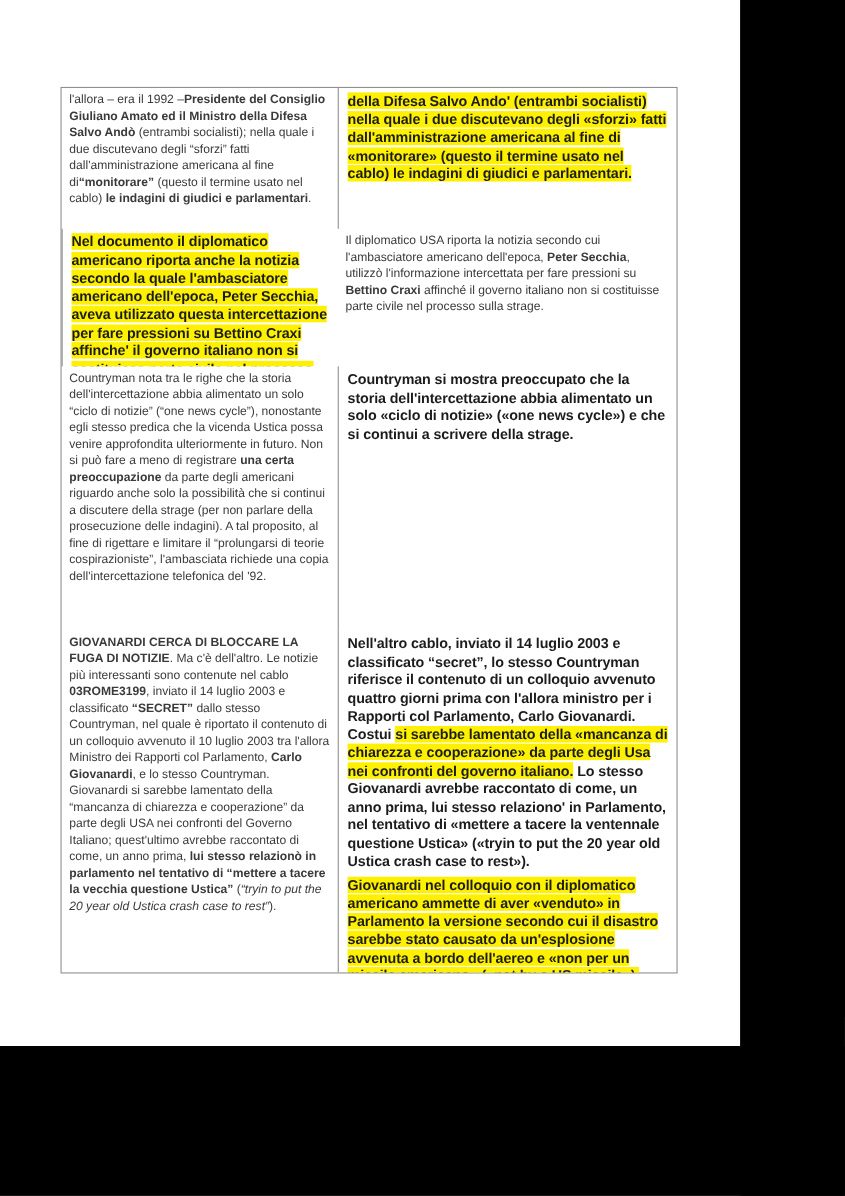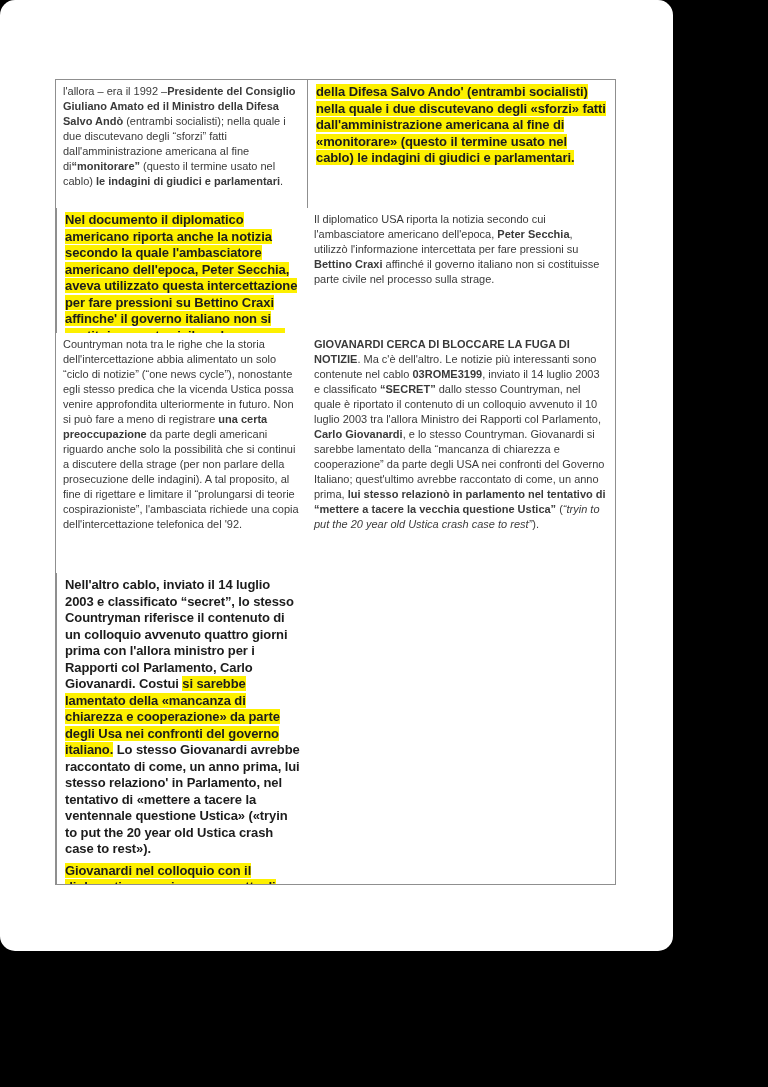--- a/index.html
+++ b/index.html
@@ -4,21 +4,20 @@
 <style>
   html,body{margin:0;padding:0;}
   body{
     width:768px;height:1087px;position:relative;overflow:hidden;
     background:var(--outside-background,#000);
     font-family:"Liberation Sans",sans-serif;
   }
   .page{
     position:absolute;left:0;top:0;width:673px;height:951px;
     background:var(--page-background,#fff);
-    border-radius:15px;
   }
   .doc-table{
     position:absolute;left:55px;top:79px;width:559px;height:804px;
     border:1px solid var(--table-border,#8f8f8f);
     display:grid;
     grid-template-columns:251px 1fr;
     grid-template-rows:128px 125px 240px 1fr;
     background:var(--page-background,#fff);
   }
   .cell{overflow:hidden;padding:4px 7px 0 7px;}
@@ -55,20 +54,23 @@
     <div class="cell right">
       <p class="para"><span class="h">Nel documento il diplomatico americano riporta anche la notizia secondo la quale l'ambasciatore americano dell'epoca, Peter Secchia, aveva utilizzato questa intercettazione per fare pressioni su Bettino Craxi affinche' il governo italiano non si costituisse parte civile nel processo per la strage.</span></p>
     </div>
     <div class="cell left">
       <p class="para"><span>Il diplomatico USA riporta la notizia secondo cui l'ambasciatore americano dell'epoca, </span><span class="b">Peter Secchia</span><span>, utilizzò l'informazione intercettata per fare pressioni su </span><span class="b">Bettino Craxi</span><span> affinché il governo italiano non si costituisse parte civile nel processo sulla strage.</span></p>
     </div>
 
     <div class="cell left">
       <p class="para"><span>Countryman nota tra le righe che la storia dell'intercettazione abbia alimentato un solo “ciclo di notizie” (“one news cycle”), nonostante egli stesso predica che la vicenda Ustica possa venire approfondita ulteriormente in futuro. Non si può fare a meno di registrare </span><span class="b">una certa preoccupazione</span><span> da parte degli americani riguardo anche solo la possibilità che si continui a discutere della strage (per non parlare della prosecuzione delle indagini). A tal proposito, al fine di rigettare e limitare il “prolungarsi di teorie cospirazioniste”, l'ambasciata richiede una copia dell'intercettazione telefonica del '92.</span></p>
     </div>
+    <div class="cell right">
+      <p class="para"><span>Countryman si mostra preoccupato che la storia dell'intercettazione abbia alimentato un solo «ciclo di notizie» («one news cycle») e che si continui a scrivere della strage.</span></p>
+    </div>
 
     <div class="cell left">
       <p class="para"><span class="b">GIOVANARDI CERCA DI BLOCCARE LA FUGA DI NOTIZIE</span><span>. Ma c'è dell'altro. Le notizie più interessanti sono contenute nel cablo </span><span class="b">03ROME3199</span><span>, inviato il 14 luglio 2003 e classificato </span><span class="b">“SECRET”</span><span> dallo stesso Countryman, nel quale è riportato il contenuto di un colloquio avvenuto il 10 luglio 2003 tra l'allora Ministro dei Rapporti col Parlamento, </span><span class="b">Carlo Giovanardi</span><span>, e lo stesso Countryman. Giovanardi si sarebbe lamentato della “mancanza di chiarezza e cooperazione” da parte degli USA nei confronti del Governo Italiano; quest'ultimo avrebbe raccontato di come, un anno prima, </span><span class="b">lui stesso relazionò in parlamento nel tentativo di “mettere a tacere la vecchia questione Ustica”</span><span> (</span><span class="i">“tryin to put the 20 year old Ustica crash case to rest”</span><span>).</span></p>
     </div>
     <div class="cell right">
       <p class="para"><span>Nell'altro cablo, inviato il 14 luglio 2003 e classificato “secret”, lo stesso Countryman riferisce il contenuto di un colloquio avvenuto quattro giorni prima con l'allora ministro per i Rapporti col Parlamento, Carlo Giovanardi. Costui </span><span class="h">si sarebbe lamentato della «mancanza di chiarezza e cooperazione» da parte degli Usa nei confronti del governo italiano.</span><span> Lo stesso Giovanardi avrebbe raccontato di come, un anno prima, lui stesso relaziono' in Parlamento, nel tentativo di «mettere a tacere la ventennale questione Ustica» («tryin to put the 20 year old Ustica crash case to rest»).</span></p>
       <p class="para"><span class="h">Giovanardi nel colloquio con il diplomatico americano ammette di aver «venduto» in Parlamento la versione secondo cui il disastro sarebbe stato causato da un'esplosione avvenuta a bordo dell'aereo e «non per un missile americano» («not by a US missile»).</span></p>
 
     </div>
 

